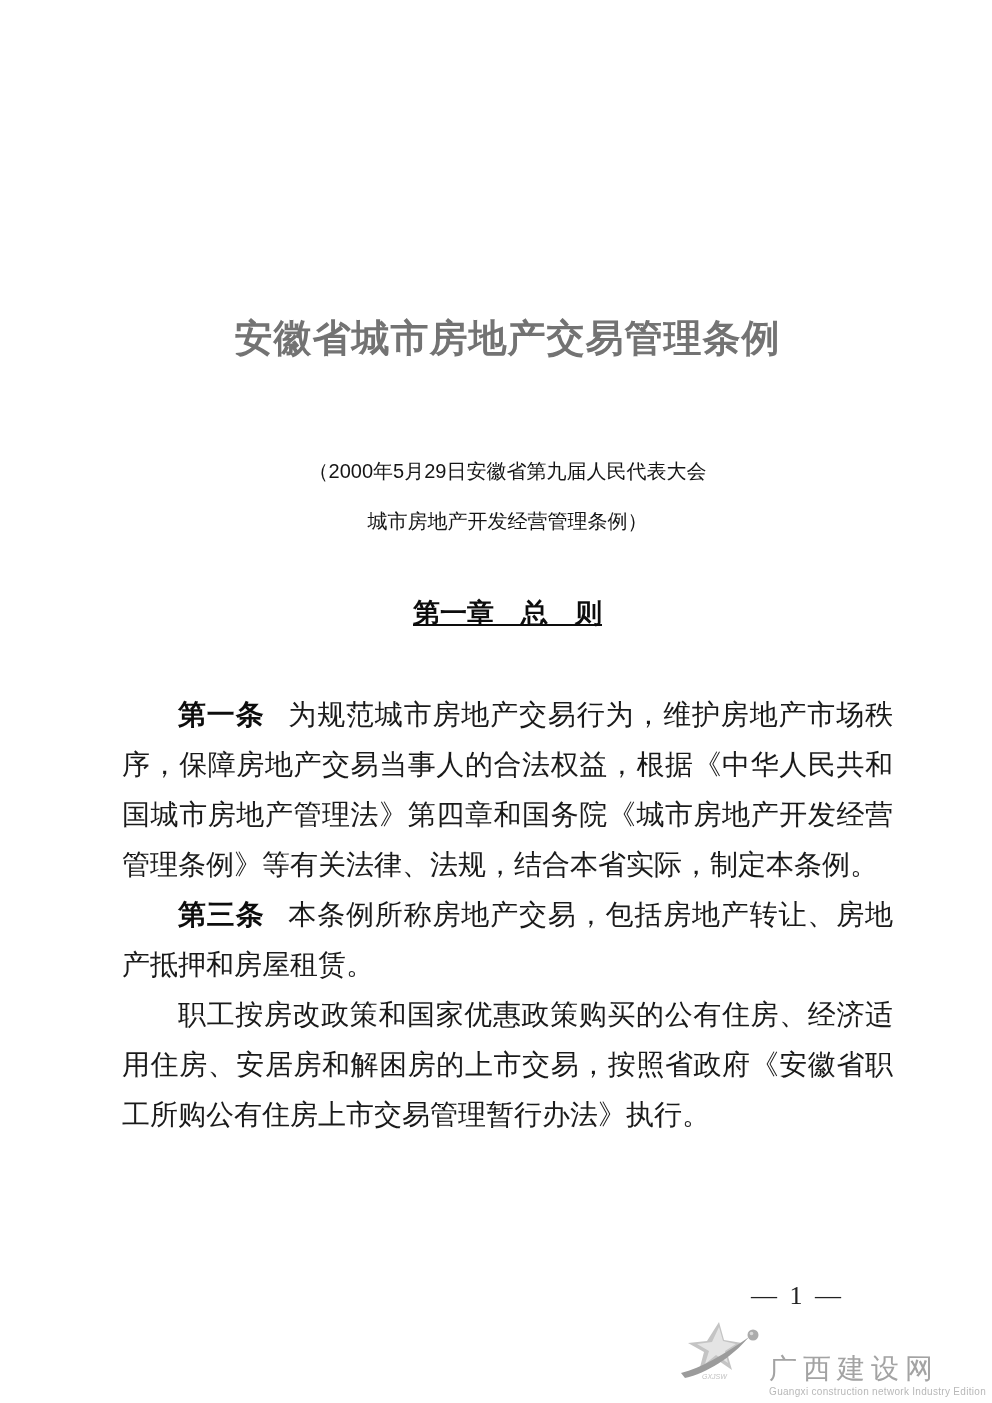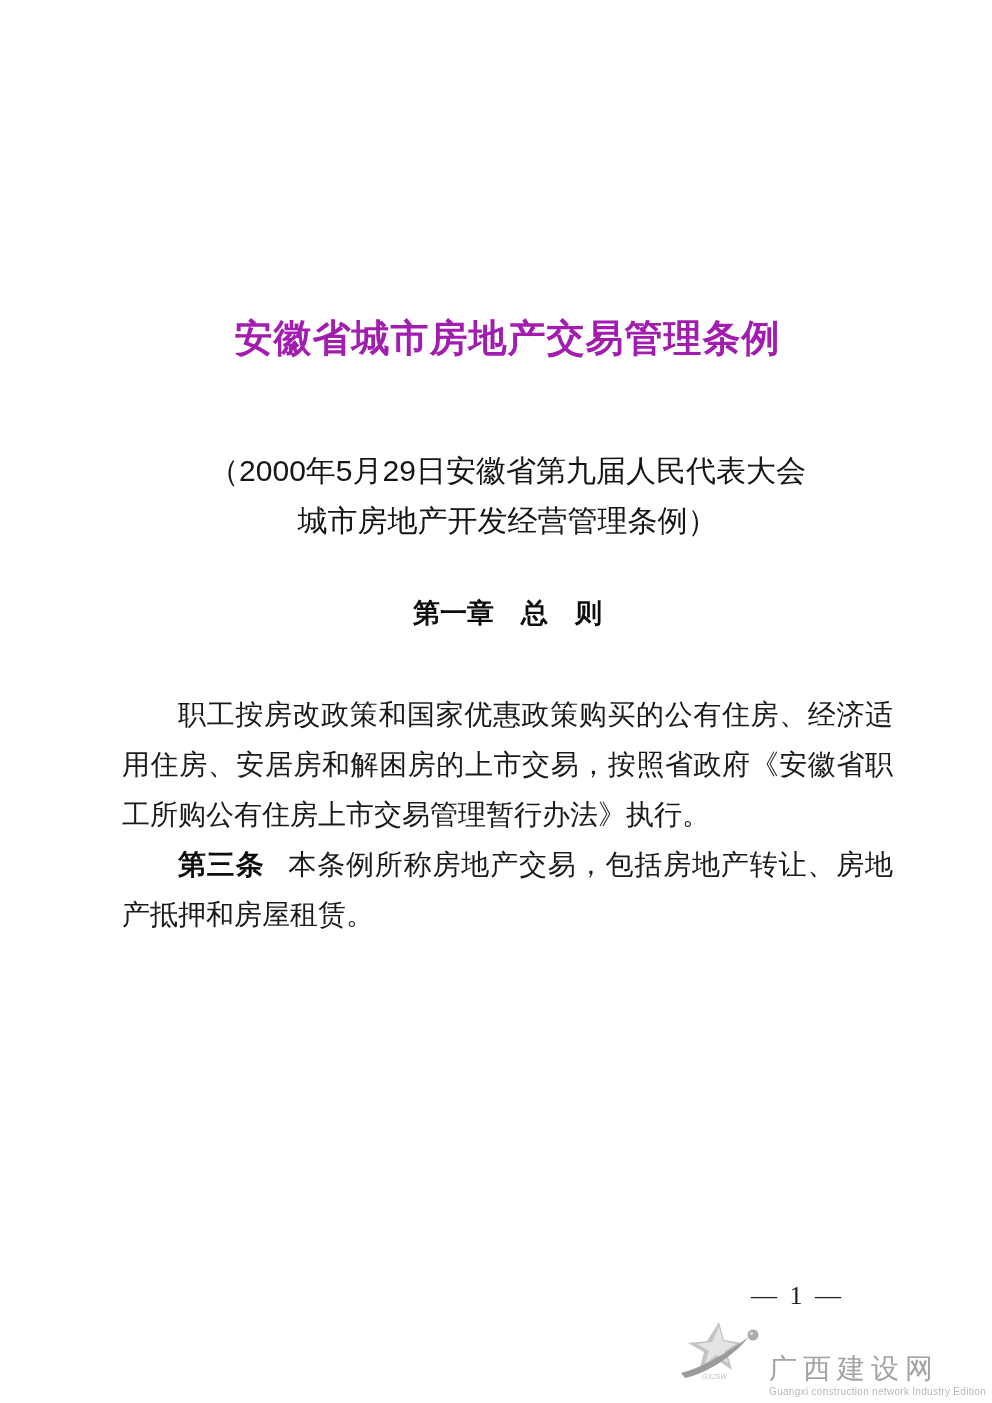--- a/index.html
+++ b/index.html
@@ -16,38 +16,39 @@
   .content {
     padding: 316px 99px 0 122px;
   }
   .doc-title {
     font-family: "Liberation Sans", sans-serif;
     font-weight: bold;
     font-size: 38px;
     line-height: 44px;
     text-align: center;
     letter-spacing: 1px;
-    color: #a21caf;
+    color: #737373;
   }
   .doc-subtitle {
     margin-top: 86px;
     font-family: "Liberation Sans", sans-serif;
-    font-size: 30px;
+    font-size: 20px;
     line-height: 50px;
     text-align: center;
     color: #151515;
   }
   .chapter-heading {
     margin-top: 50px;
     font-family: "Liberation Sans", sans-serif;
     font-weight: bold;
     font-size: 27px;
     line-height: 34px;
     text-align: center;
     color: #0d0d0d;
+    text-decoration: underline;
   }
   .doc-body {
     margin-top: 60px;
     font-size: 28px;
     line-height: 50px;
     text-align: justify;
     color: #1a1a1a;
   }
   .doc-body p {
     margin: 0;
@@ -110,22 +111,23 @@
     <div class="doc-title">安徽省城市房地产交易管理条例</div>
 
     <div class="doc-subtitle">
       <div>（2000年5月29日安徽省第九届人民代表大会</div>
       <div>城市房地产开发经营管理条例）</div>
     </div>
 
     <div class="chapter-heading">第一章　总　则</div>
 
     <div class="doc-body">
+        <p><span class="lead">第一条</span>为规范城市房地产交易行为，维护房地产市场秩序，保障房地产交易当事人的合法权益，根据《中华人民共和国城市房地产管理法》第四章和国务院《城市房地产开发经营管理条例》等有关法律、法规，结合本省实际，制定本条例。</p>
+        <p><span class="lead">第三条</span>本条例所称房地产交易，包括房地产转让、房地产抵押和房屋租赁。</p>
         <p>职工按房改政策和国家优惠政策购买的公有住房、经济适用住房、安居房和解困房的上市交易，按照省政府《安徽省职工所购公有住房上市交易管理暂行办法》执行。</p>
-        <p><span class="lead">第三条</span>本条例所称房地产交易，包括房地产转让、房地产抵押和房屋租赁。</p>
       </div>
 
   </div>
 
   <div class="page-number">— 1 —</div>
 
   <div class="watermark">
     <svg width="92" height="64" viewBox="0 0 92 64" aria-hidden="true">
 
       <polygon points="46,2 51,20 69,23 54,33 59,50 43,39 26,51 31,32 15,23 34,21" fill="#c4c4c4"></polygon>

